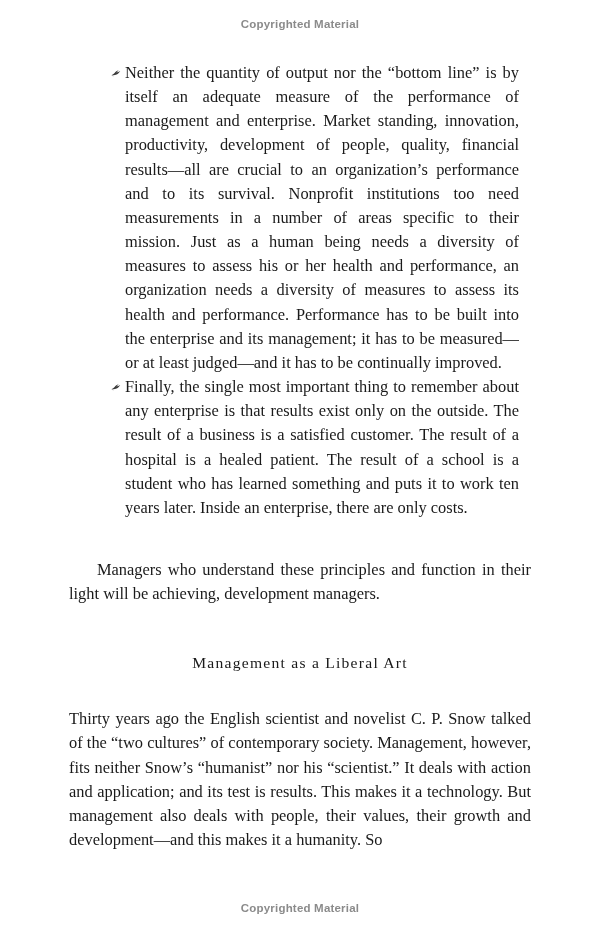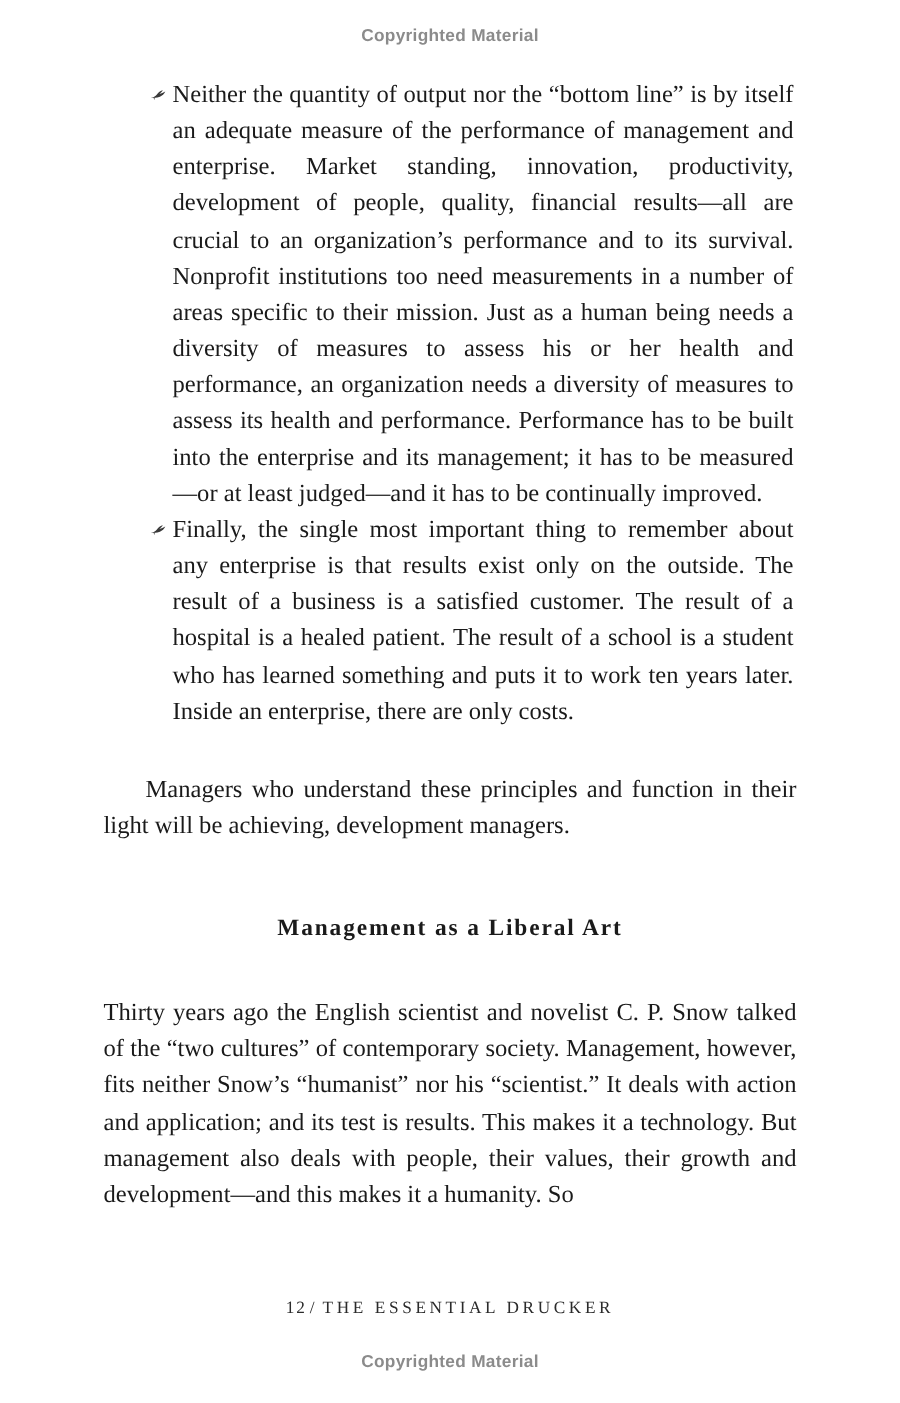--- a/index.html
+++ b/index.html
@@ -59,21 +59,21 @@
   p.body.cont {
     text-indent: 0;
   }
   p.body.indent {
     text-indent: 28px;
   }
 
   
   ul.fleuron-list {
     list-style: none;
-    margin: 2px;
+    margin: 12px;
     padding: 0;
   }
   ul.fleuron-list > li {
     position: relative;
     padding-left: 44px;
     margin: 0;
   }
   ul.fleuron-list > li .marker {
     position: absolute;
     left: 26px;
@@ -90,21 +90,21 @@
     margin: 8px auto 0 auto;
   }
   ul.fleuron-list > li .txt {
     display: block;
   }
 
   
   .section-heading {
     text-align: center;
     font-size: 15.6px;
-    font-weight: bold;
+    font-weight: normal;
     letter-spacing: 1.25px;
     margin: 0;
     padding: 0;
     white-space: nowrap;
   }
 
   .space-before-heading { height: 48px; }
   .space-after-heading  { height: 35px; }
   .space-before-closing { height: 26px; }
 
@@ -159,19 +159,16 @@
     <div class="space-before-heading"></div>
 
     <h2 class="section-heading">Management as a Liberal Art</h2>
 
     <div class="space-after-heading"></div>
 
     <p class="body cont">Thirty years ago the English scientist and novelist C. P. Snow talked of the “two cultures” of contemporary society. Management, however, fits neither Snow’s “humanist” nor his “scientist.” It deals with action and application; and its test is results. This makes it a technology. But management also deals with people, their values, their growth and development—and this makes it a humanity. So</p>
 
   </div>
 
-  <div class="running-foot">
-    <span class="folio">12</span><span class="slash">/</span><span>THE ESSENTIAL DRUCKER</span>
-  </div>
 
   <div class="watermark watermark-bottom">Copyrighted Material</div>
 
 </div>
 
 </body></html>

